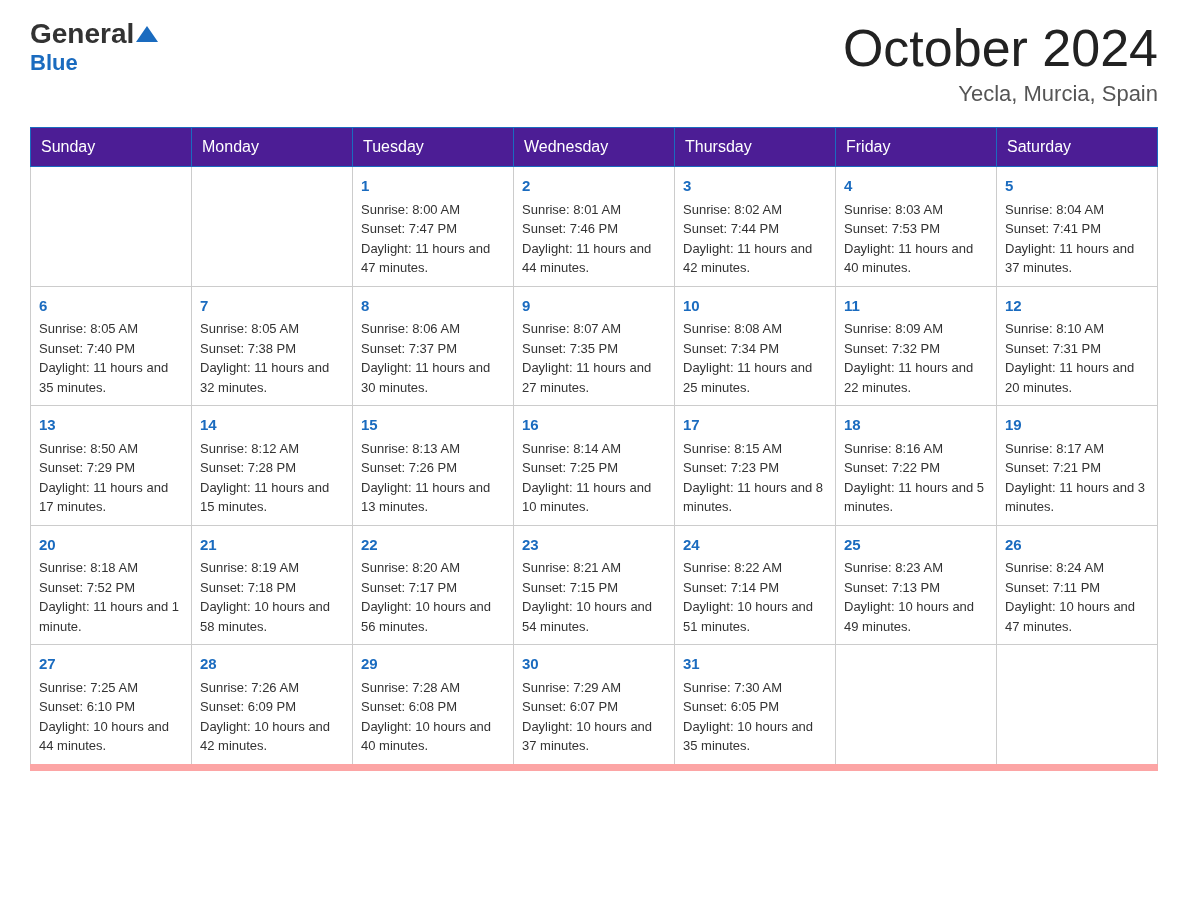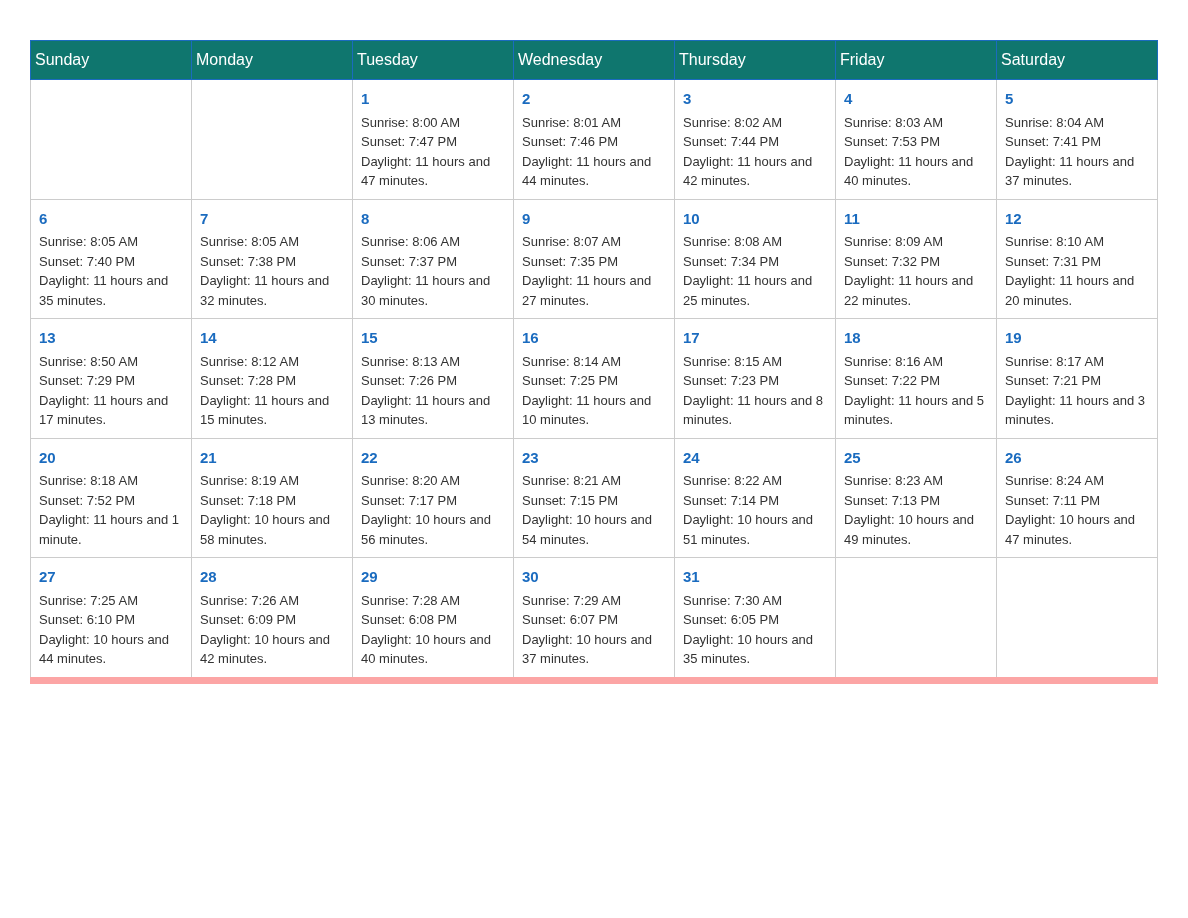--- a/index.html
+++ b/index.html
@@ -47,23 +47,23 @@
       font-size: 22px;
       color: #555;
       margin-top: 4px;
     }
     table {
       width: 100%;
       border-collapse: collapse;
       table-layout: fixed;
     }
     th {
-      background-color: #0f766e;
+      background-color: #4c1d95;
       color: #fff;
-      padding: 10px 4px;
+      padding: 10px 10px;
       text-align: left;
       font-size: 16px;
       font-weight: normal;
       border: 1px solid #1a6bbf;
     }
     td {
       vertical-align: top;
       padding: 8px 8px;
       font-size: 13px;
       border: 1px solid #ccc;
@@ -82,20 +82,33 @@
       background: #fff;
     }
     tr:last-child td {
       border-bottom: 7px solid #fca5a5;
     }
   </style>
 </head>
 <body>
 
 <div class="header">
+  <div class="logo">
+    <div style="display:flex; align-items:center;">
+      <span class="logo-text">General</span>
+      <svg width="22" height="22" viewBox="0 0 22 22" style="margin-left:2px;">
+        <polygon points="11,3 22,19 0,19" fill="#1a6bbf"></polygon>
+      </svg>
+    </div>
+    <div class="logo-blue">Blue</div>
+  </div>
+  <div class="title-block">
+    <div class="month-title">October 2024</div>
+    <div class="location">Yecla, Murcia, Spain</div>
+  </div>
 </div>
 
 <table>
   <thead>
     <tr>
       <th>Sunday</th>
       <th>Monday</th>
       <th>Tuesday</th>
       <th>Wednesday</th>
       <th>Thursday</th>

